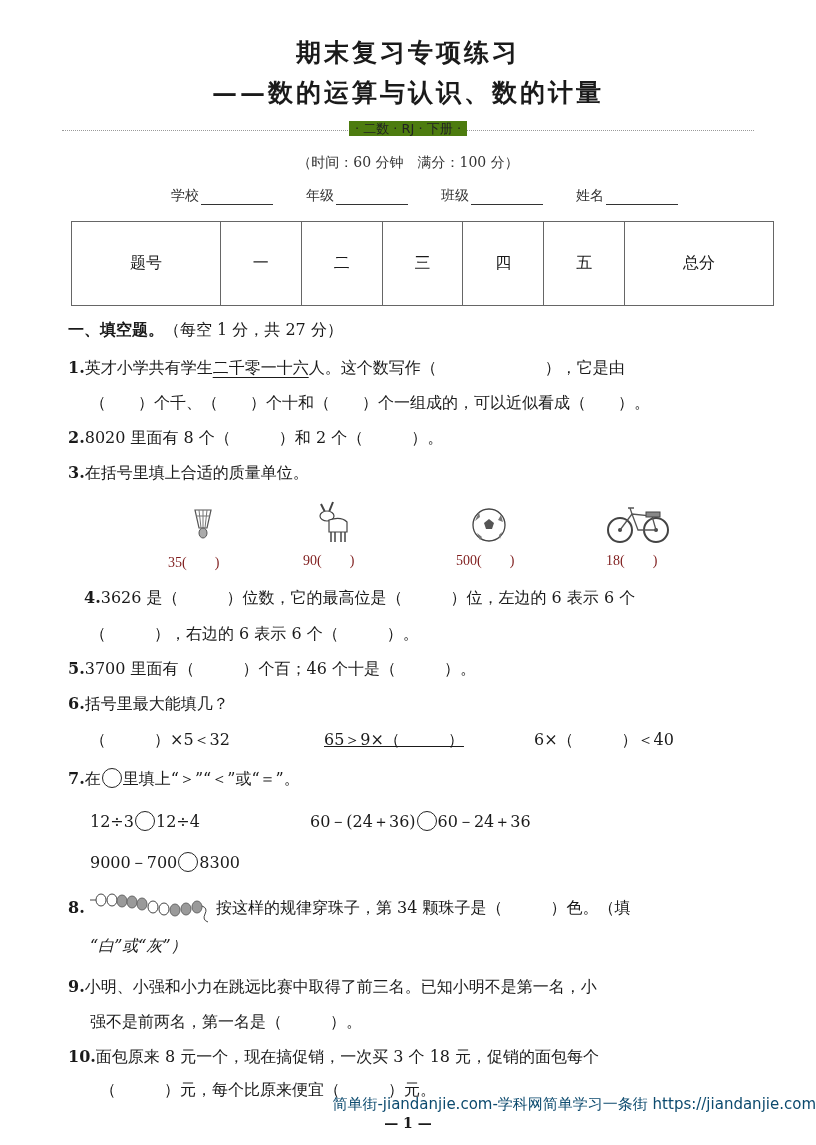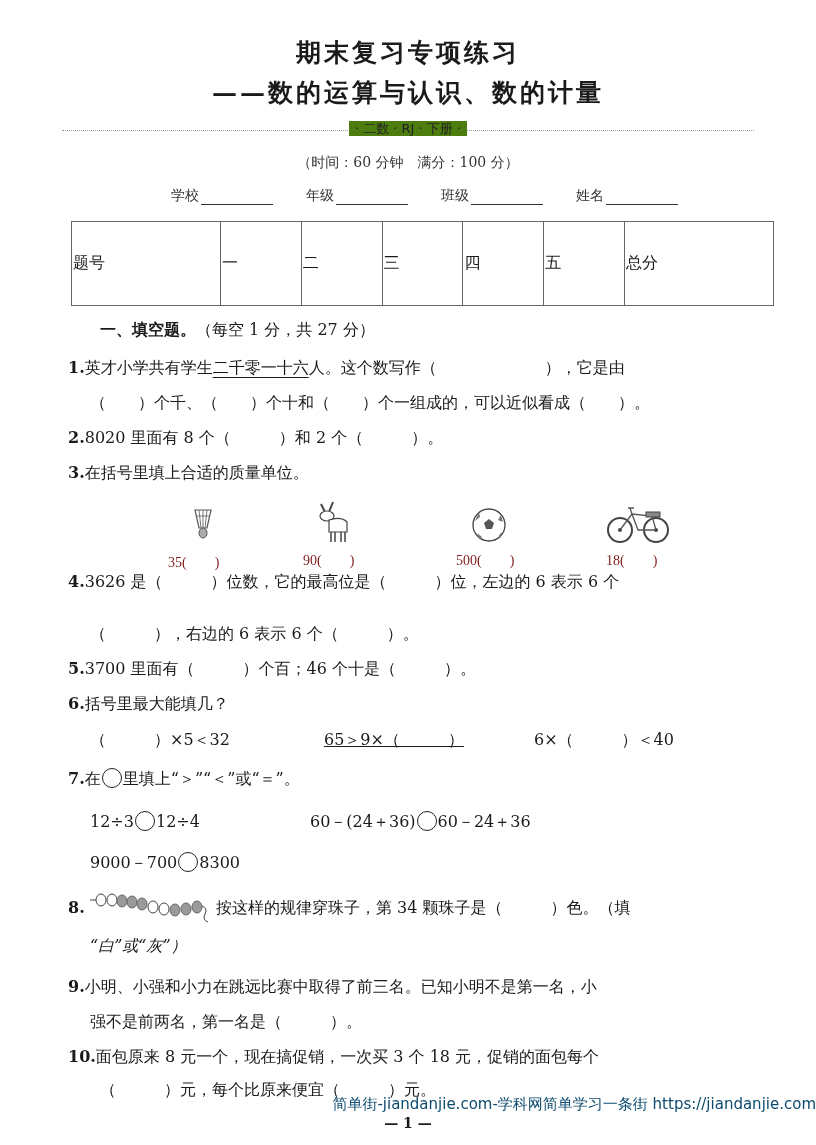--- a/index.html
+++ b/index.html
@@ -32,21 +32,21 @@
     left: 160px; top: 187px; font-size: 14px; color: #333; display: flex; gap: 22px;
   }
   .infoline .fld { display: flex; align-items: flex-end; margin-left: 11px; }
   .infoline .blank { display: inline-block; width: 72px; border-bottom: 1px solid #333; height: 14px; margin-left: 2px; }
 
   table.score {
     position: absolute; left: 71px; top: 221px; width: 703px; height: 85px;
     border-collapse: collapse; font-family: "DejaVu Sans", sans-serif; font-size: 16px;
     border: 1.5px solid #222;
   }
-  table.score td { border: 1px solid #666; height: 42px; }
+  table.score td { border: 1px solid #666; text-align: center; height: 42px; }
 
   .line {
     left: 68px; font-size: 16px; line-height: 20px; white-space: nowrap;
   }
   .num { font-weight: bold; font-family: "DejaVu Serif", serif; }
   .sec { font-family: "DejaVu Sans", sans-serif; font-weight: bold; }
   .ul { text-decoration: underline; text-underline-offset: 4px; }
   .gap { display: inline-block; }
   .circ { display: inline-block; width: 20px; height: 20px; border: 1.5px solid #222; border-radius: 50%; vertical-align: -4px; box-sizing: border-box; margin: 0 1px; }
 
@@ -96,21 +96,21 @@
     <td>一</td>
     <td>二</td>
     <td>三</td>
     <td>四</td>
     <td>五</td>
     <td>总分</td>
   </tr>
 </tbody>
   </table>
 
-<div class="abs line" style="top:320px;margin-left:32px;">
+<div class="abs line" style="top:320px;">
   <span class="sec">一、填空题。</span><span>（每空 1 分，共 27 分）</span>
 </div>
 
 <div class="abs line" style="top:358px;">
   <span class="num">1.</span><span>英才小学共有学生</span><span class="ul">二千零一十六</span><span>人。这个数写作（</span><span class="gap" style="width:108px"></span><span>），它是由</span>
 </div>
 <div class="abs line" style="top:393px; left:90px;">（　　）个千、（　　）个十和（　　）个一组成的，可以近似看成（　　）。</div>
 
 <div class="abs line" style="top:428px;">
   <span class="num">2.</span><span>8020 里面有 8 个（　　　）和 2 个（　　　）。</span>
@@ -149,21 +149,21 @@
     <circle cx="50" cy="28" r="2" fill="#444"></circle>
   <path d="M14 28 L26 12 L46 14 L50 28 M26 12 L32 28 L50 28" stroke="#555" fill="none" stroke-width="1.3"></path>
   <path d="M22 6 L28 6 M24 6 L26 12" stroke="#555" stroke-width="1.3" fill="none"></path>
   <rect x="40" y="10" width="14" height="5" fill="#888" stroke="#444"></rect>
 </svg>
 <div class="lab" style="left:168px;top:554px;">35(　　)</div>
 <div class="lab" style="left:303px;top:552px;">90(　　)</div>
 <div class="lab" style="left:456px;top:552px;">500(　　)</div>
 <div class="lab" style="left:606px;top:552px;">18(　　)</div>
 
-<div class="abs line" style="top:572px;">
+<div class="abs line" style="top:588px;margin-left:16px;">
   <span class="num">4.</span><span>3626 是（　　　）位数，它的最高位是（　　　）位，左边的 6 表示 6 个</span>
 </div>
 <div class="abs line" style="top:624px; left:90px;">（　　　），右边的 6 表示 6 个（　　　）。</div>
 
 <div class="abs line" style="top:659px;">
   <span class="num">5.</span><span>3700 里面有（　　　）个百；46 个十是（　　　）。</span>
 </div>
 
 <div class="abs line" style="top:694px;">
   <span class="num">6.</span><span>括号里最大能填几？</span>

